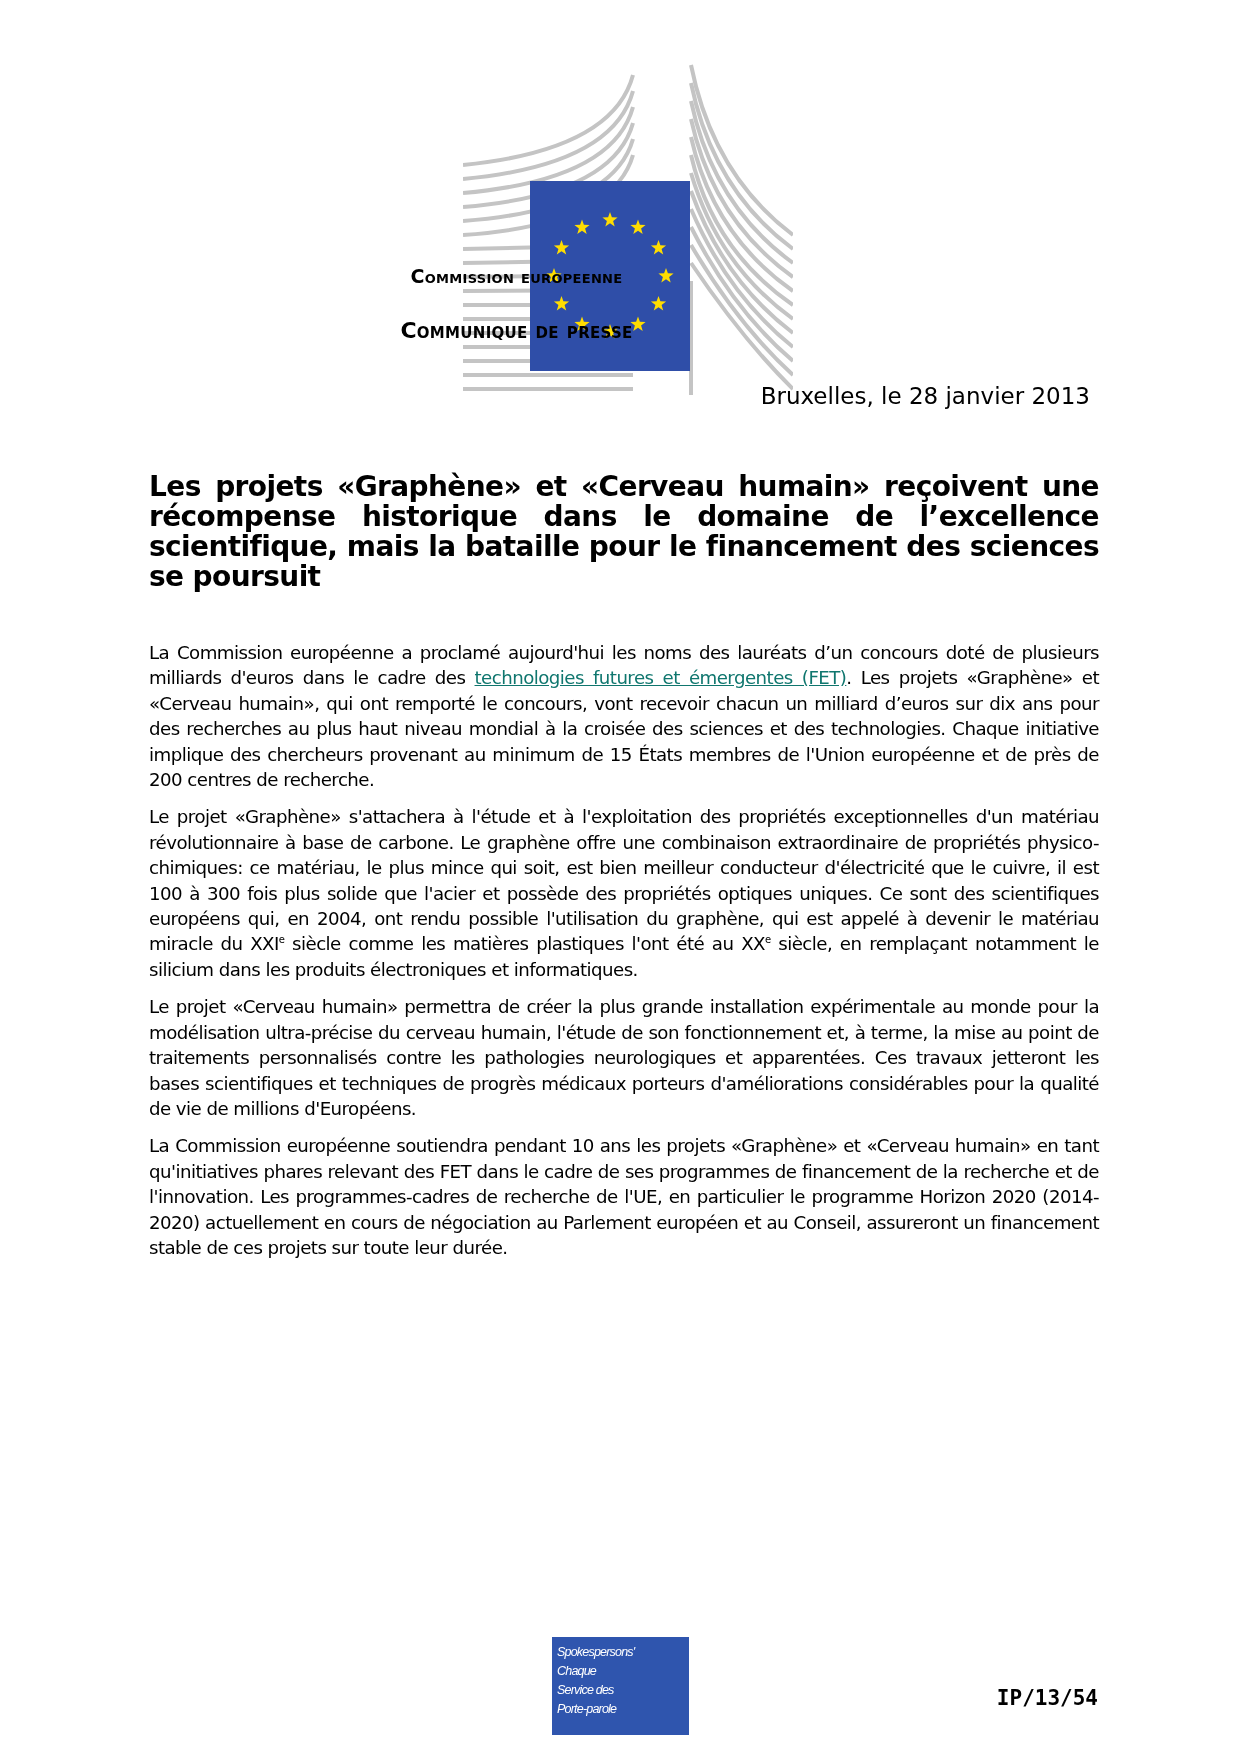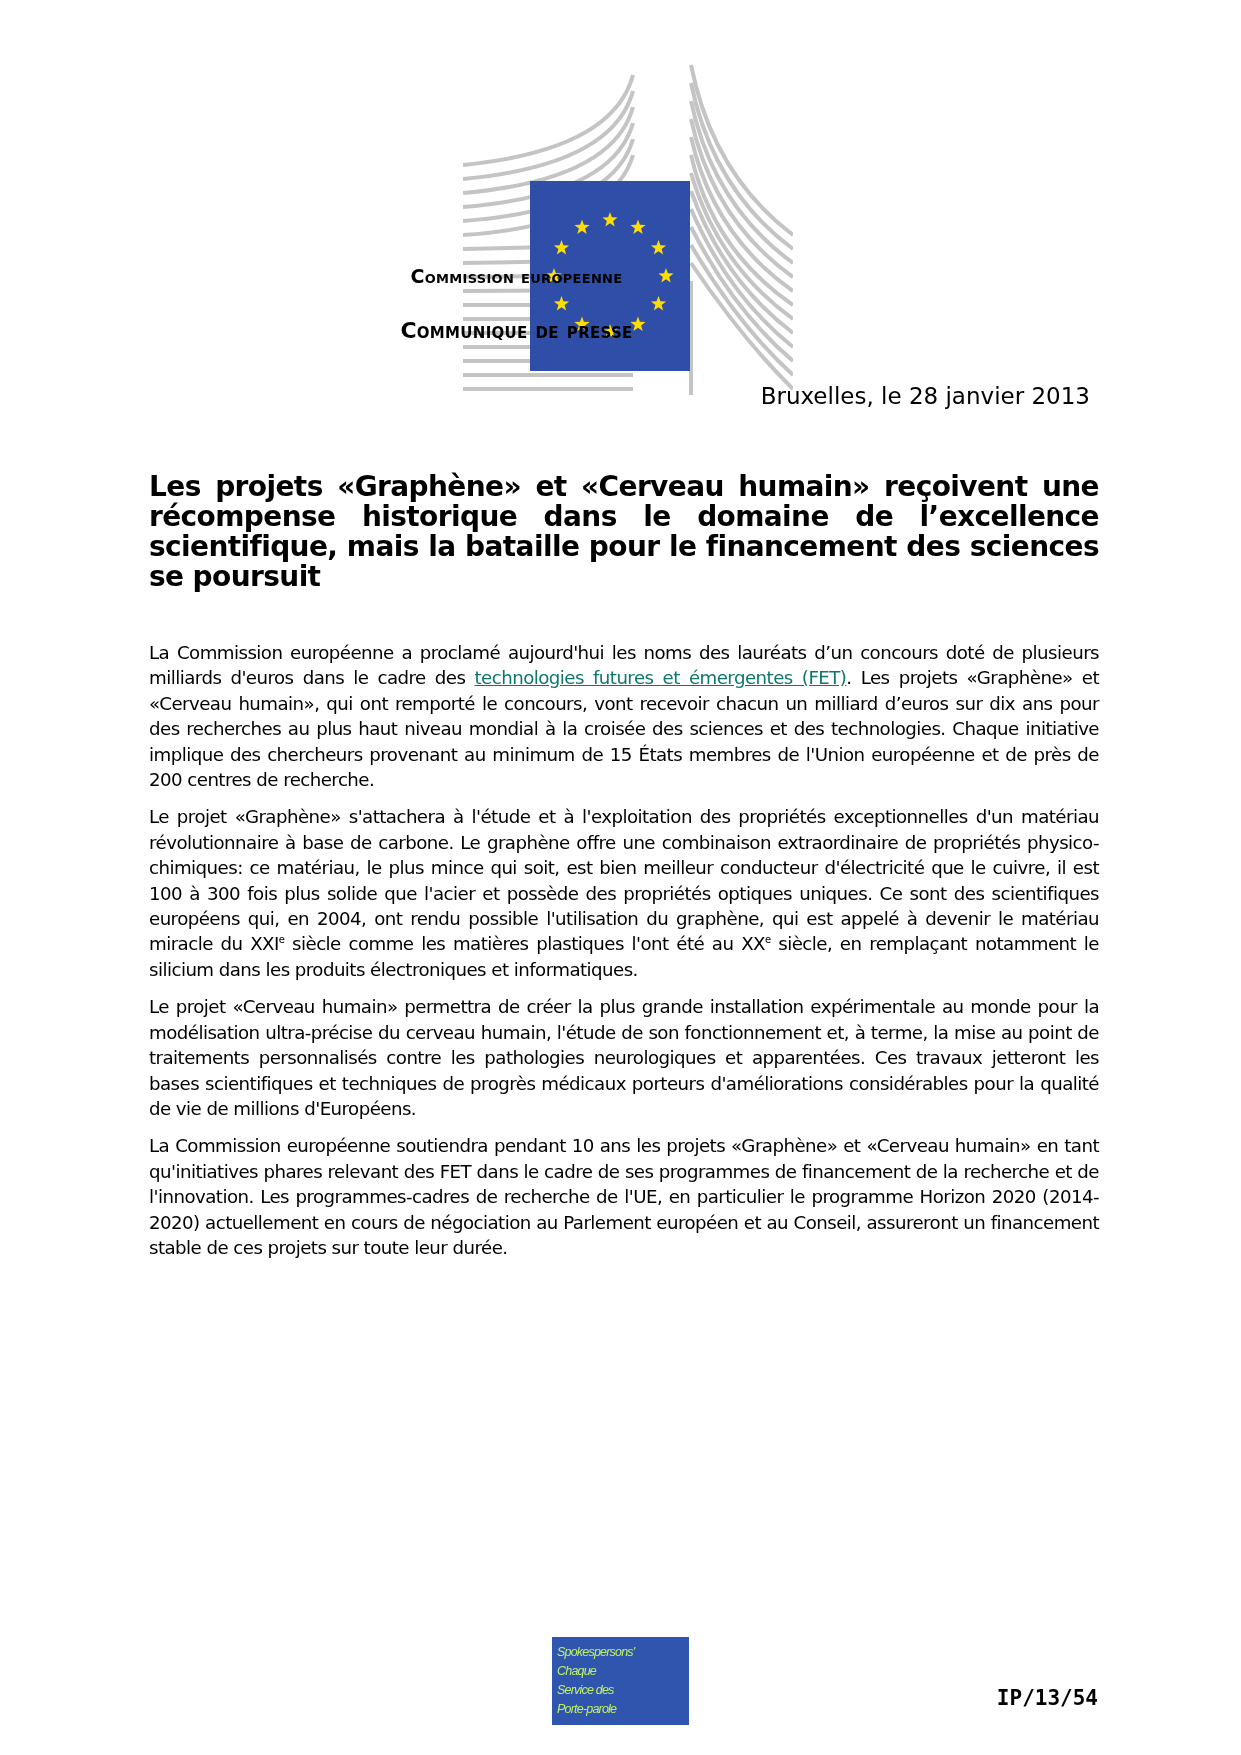--- a/index.html
+++ b/index.html
@@ -8,21 +8,21 @@
   .heading { position:absolute; left:0; width:1033px; text-align:center; font-weight:bold; font-variant:small-caps; letter-spacing:0.3px; }
   .h-commission { top:265px; font-size:19px; }
   .h-communique { top:318px; font-size:22px; }
   .date { position:absolute; right:151px; top:376px; font-size:23px;margin-top:7px; }
   .content { position:absolute; left:149px; width:950px; }
   .title { top:472px; font-size:28px; font-weight:bold; line-height:30px; text-align:justify; text-align-last:left; font-family:"DejaVu Sans", sans-serif; letter-spacing:-0.6px; }
   .body { top:640px; font-size:18.2px; line-height:25.4px; letter-spacing:-0.55px; text-align:justify; }
   .body p { margin:0 0 12px 0; }
   .body a { color:#0f766e; text-decoration:underline; }
   sup { font-size:10px; line-height:0; vertical-align:7px; }
-  .spokes { position:absolute; left:552px; top:1637px; width:137px; height:88px; background:#2f55ae; color:#bef264; font-style:italic; font-size:12.5px; line-height:19px; letter-spacing:-0.8px; padding:6px 0 0 5px; box-sizing:border-box; font-family:"Liberation Sans", sans-serif; }
+  .spokes { position:absolute; left:552px; top:1637px; width:137px; height:98px; background:#2f55ae; color:#ffffff; font-style:italic; font-size:12.5px; line-height:19px; letter-spacing:-0.8px; padding:6px 0 0 5px; box-sizing:border-box; font-family:"Liberation Sans", sans-serif; }
   .spokes div { white-space:nowrap; }
   .ipref { position:absolute; right:143px; top:1686px; font-size:21px; font-weight:bold; font-family:"DejaVu Sans Mono", monospace; letter-spacing:0px;text-align:right; }
 </style>
 </head>
 <body>
 
 <div class="logo">
   <svg width="330" height="340" viewBox="0 0 330 340">
     <g stroke="#c4c4c4" stroke-width="4" fill="none">
       <path d="M0 110 Q150 95 170 20"></path>

